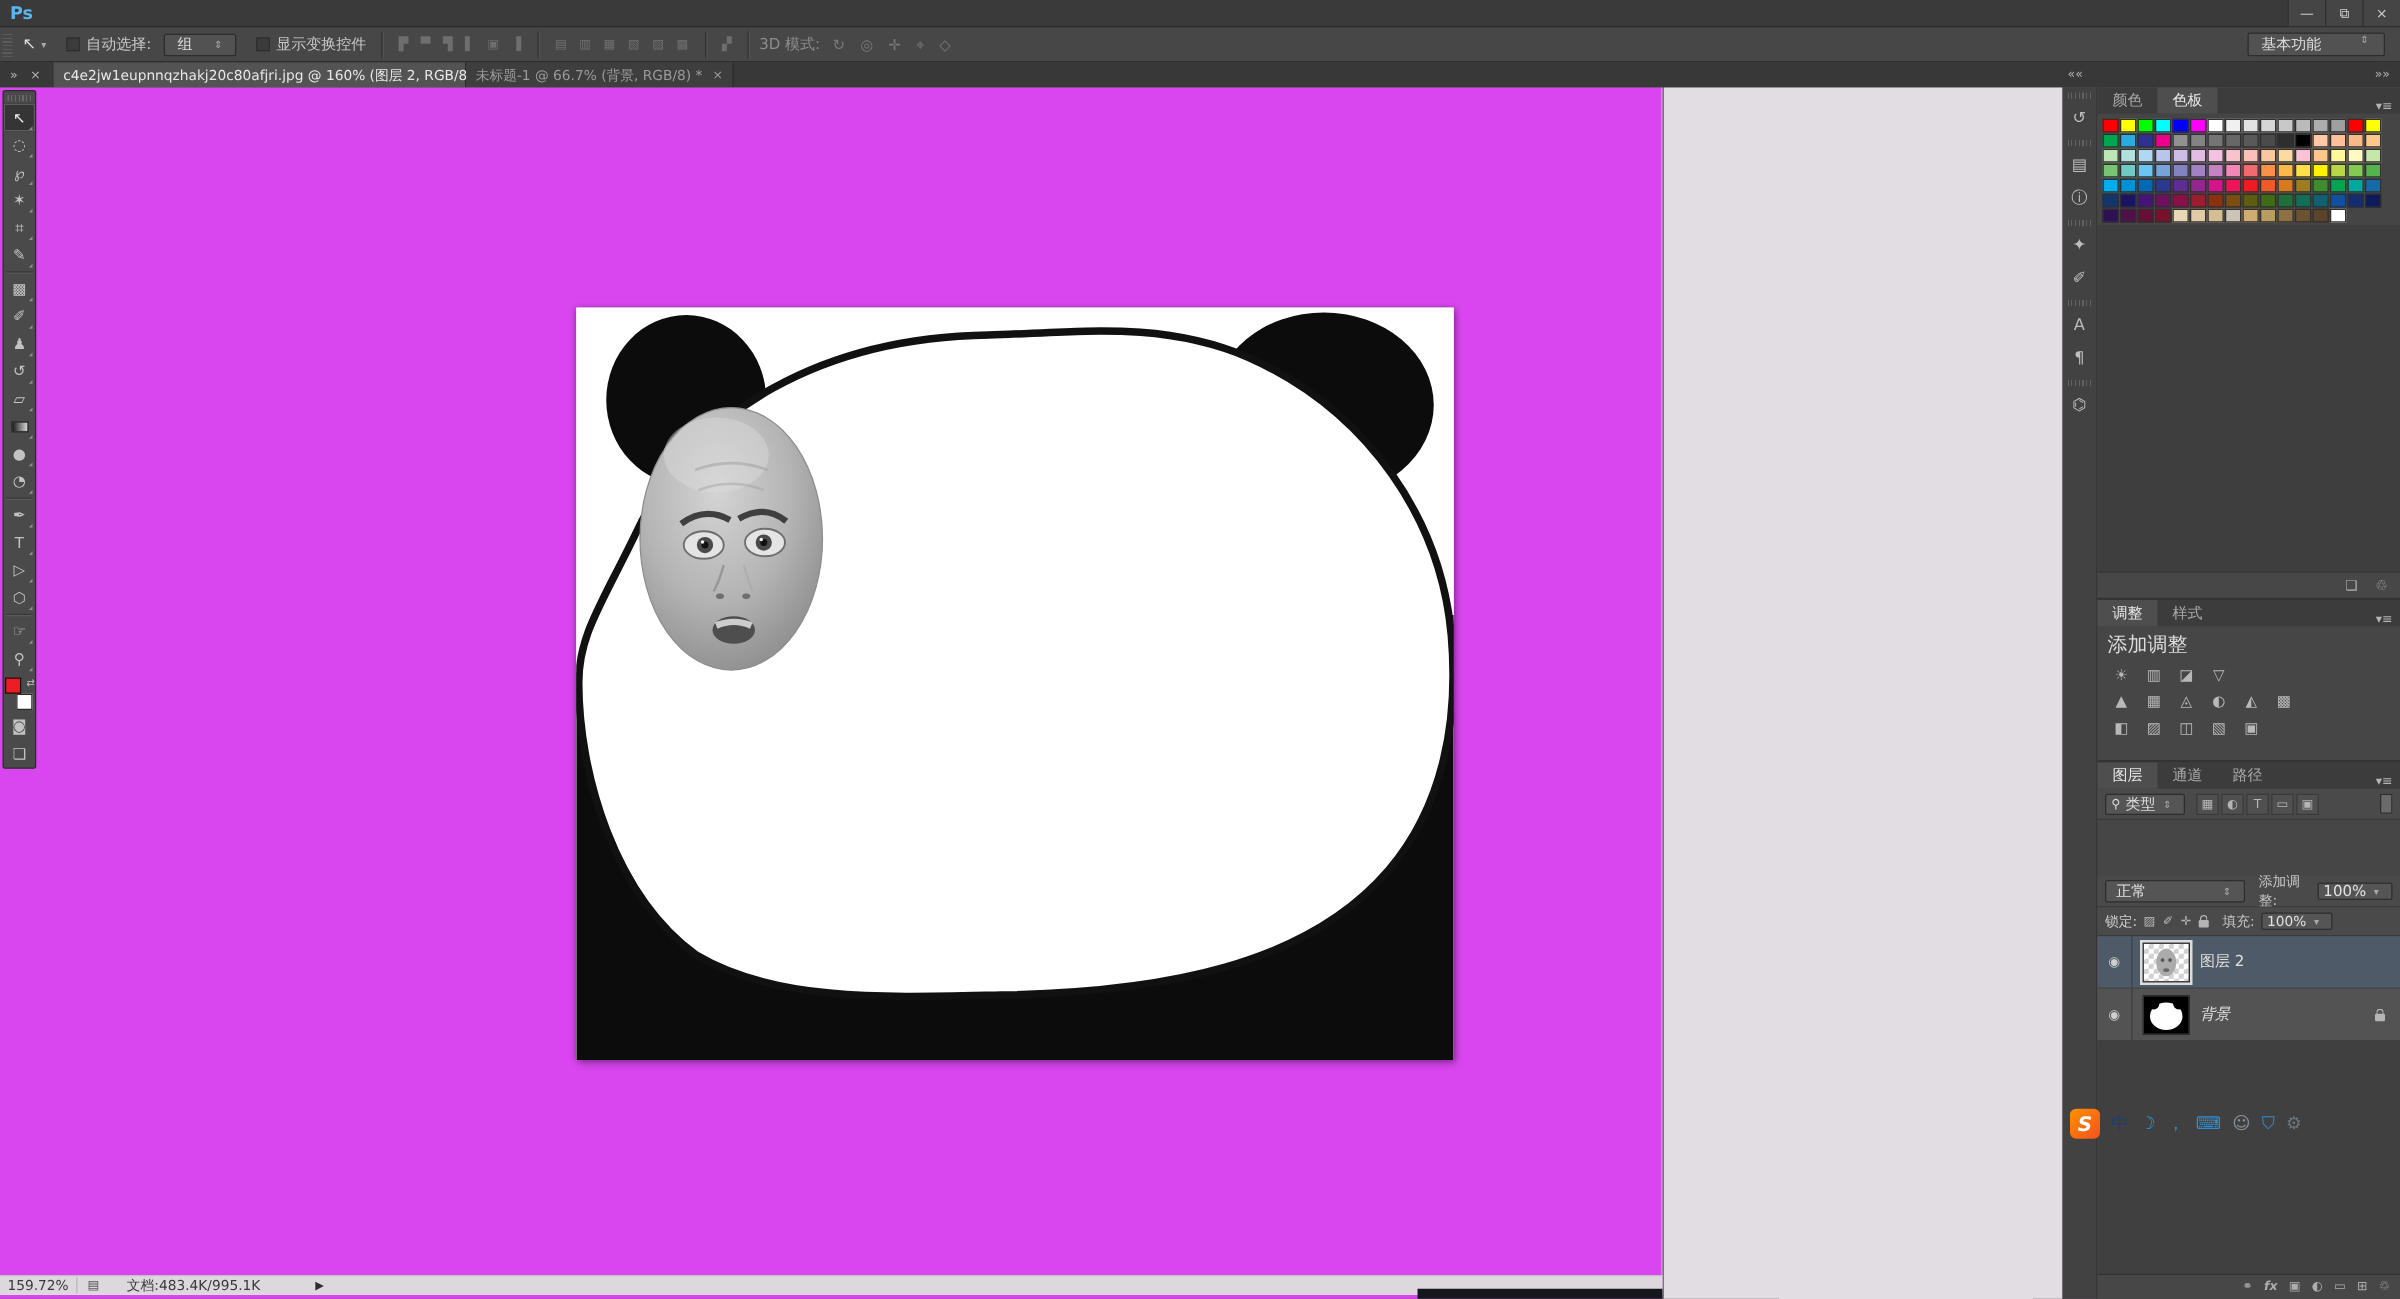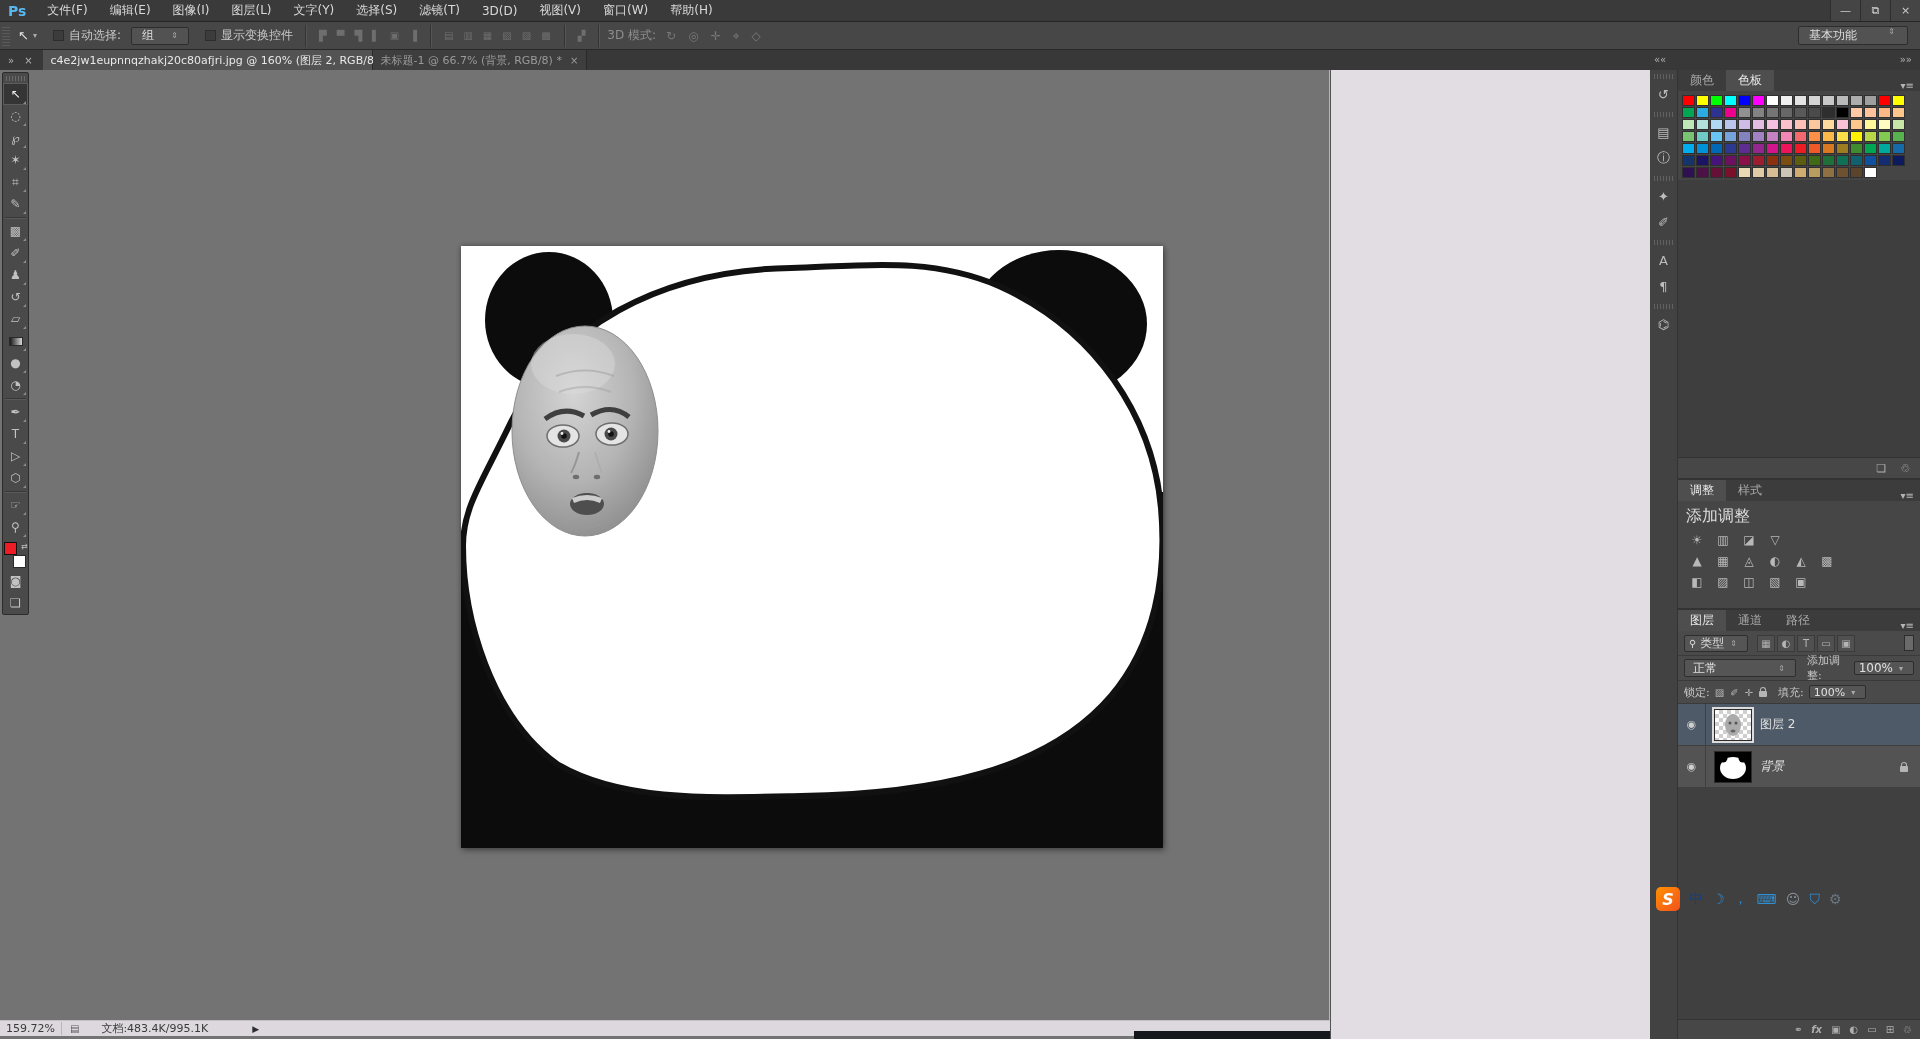--- a/index.html
+++ b/index.html
@@ -38,21 +38,21 @@
   .tabbar{position:absolute;left:0;top:50px;width:1920px;height:20px;background:#383838;
     display:flex;align-items:flex-end;color:#9a9a9a;}
   .tab-minictl{display:flex;align-items:center;gap:10px;padding:0 10px 4px 8px;color:#b5b5b5;font-size:10px;}
   .doctab{height:20px;display:flex;align-items:center;padding:0 8px;background:#3e3e3e;
     border-right:1px solid #2a2a2a;font-size:11px;max-width:330px;white-space:nowrap;}
   .doctab.active{background:#535353;color:#e8e8e8;}
   .doctab-close{margin-left:8px;color:#9a9a9a;font-size:10px;}
   .dock-chevrons{position:absolute;right:8px;top:54px;color:#b0b0b0;font-size:10px;}
   .strip-chevron{position:absolute;left:1654px;top:54px;color:#b0b0b0;font-size:10px;}
   
-  .canvas-window{position:absolute;left:0;top:70px;width:1330px;height:969px;background:#737373;border-right:1px solid #b9b5bc;}
+  .canvas-window{position:absolute;left:0;top:70px;width:1330px;height:969px;background:#d946ef;border-right:1px solid #b9b5bc;}
   .midgap{position:absolute;left:1331px;top:70px;width:319px;height:969px;background:#e1dde2;}
   .document{position:absolute;left:461px;top:176px;width:702px;height:602px;background:#fff;
     box-shadow:0 0 5px rgba(0,0,0,.35),2px 3px 6px rgba(0,0,0,.25);}
   .document svg{display:block;}
   .taskpeek{position:absolute;left:1134px;top:961px;width:196px;height:8px;background:#14171c;}
   
   .statusbar{position:absolute;left:0;bottom:3px;width:1330px;height:16px;background:#dcd8dd;
     color:#3a3a3a;display:flex;align-items:center;font-size:11px;border-top:1px solid #c4c0c6;}
   .status-zoom{padding:0 6px;border-right:1px solid #b9b5bc;min-width:58px;}
   .status-icon{font-size:10px;color:#5a5a5a;padding:0 8px;}
@@ -106,21 +106,21 @@
   .panel-layers{flex:1;border-bottom:none;}
   .lrow{display:flex;align-items:center;background:#4a4a4a;border-bottom:1px solid #3a3a3a;
     color:#cfcfcf;padding:0 6px;gap:5px;}
   .filterrow{height:25px;}
   .typesel{background:#555;border:1px solid #2d2d2d;border-radius:2px;height:17px;display:flex;
     align-items:center;gap:4px;padding:0 4px;color:#ddd;}
   .filtericons{display:flex;margin-left:4px;gap:2px;}
   .ficon{width:18px;height:17px;border:1px solid #3a3a3a;background:#505050;display:flex;
     align-items:center;justify-content:center;color:#b5b5b5;font-size:10px;}
   .ftoggle{margin-left:auto;width:10px;height:16px;background:#6a6a6a;border:1px solid #2d2d2d;}
-  .blendrow{height:25px;}
+  .blendrow{height:25px;margin-top:45px;}
   .blendsel{background:#555;border:1px solid #2d2d2d;border-radius:2px;height:18px;flex:0 0 112px;
     display:flex;align-items:center;justify-content:space-between;padding:0 4px 0 8px;color:#e0e0e0;}
   .oplabel{margin-left:6px;font-size:11px;color:#c5c5c5;}
   .opval{background:#555;border:1px solid #2d2d2d;border-radius:2px;height:14px;padding:0 4px;
     display:flex;align-items:center;gap:4px;color:#e0e0e0;}
   .lockrow{height:23px;font-size:11px;}
   .lockicons{display:flex;gap:6px;align-items:center;}
   .lkicon{color:#b5b5b5;font-size:10px;}
   .lockicon{display:inline-block;width:8px;height:6px;background:#b5b5b5;border-radius:1px;position:relative;margin-top:4px;}
   .lockicon::before{content:"";position:absolute;left:1px;top:-4px;width:4px;height:4px;
@@ -149,33 +149,20 @@
   .sogou-logo{width:24px;height:24px;border-radius:5px;background:linear-gradient(135deg,#ff9100,#f4511e);
     color:#fff;font-weight:bold;font-size:16px;display:flex;align-items:center;justify-content:center;
     font-style:italic;}
   .sogou-item{font-size:14px;}
 </style>
 </head>
 <body>
 
 <div class="menubar" data-name="menu-bar">
   <span class="pslogo" data-name="photoshop-logo">Ps</span>
-  <div class="menus" id="menus" data-name="menu-list">
-      <span class="menu-item" data-name="menu-file">文件(F)</span>
-      <span class="menu-item" data-name="menu-edit">编辑(E)</span>
-      <span class="menu-item" data-name="menu-image">图像(I)</span>
-      <span class="menu-item" data-name="menu-layer">图层(L)</span>
-      <span class="menu-item" data-name="menu-type">文字(Y)</span>
-      <span class="menu-item" data-name="menu-select">选择(S)</span>
-      <span class="menu-item" data-name="menu-filter">滤镜(T)</span>
-      <span class="menu-item" data-name="menu-3d">3D(D)</span>
-      <span class="menu-item" data-name="menu-view">视图(V)</span>
-      <span class="menu-item" data-name="menu-window">窗口(W)</span>
-      <span class="menu-item" data-name="menu-help">帮助(H)</span>
-    </div>
   <div class="wincontrols" id="wincontrols" data-name="window-controls">
       <span class="winbtn" data-name="minimize-button">—</span>
       <span class="winbtn" data-name="restore-button">⧉</span>
       <span class="winbtn" data-name="close-button">×</span>
     </div>
 </div>
 
 <div class="optionsbar" data-name="tool-options-bar">
   <div class="grip-v" data-name="options-bar-grip"></div>
   <span class="optool" data-name="current-tool-icon">↖</span>

